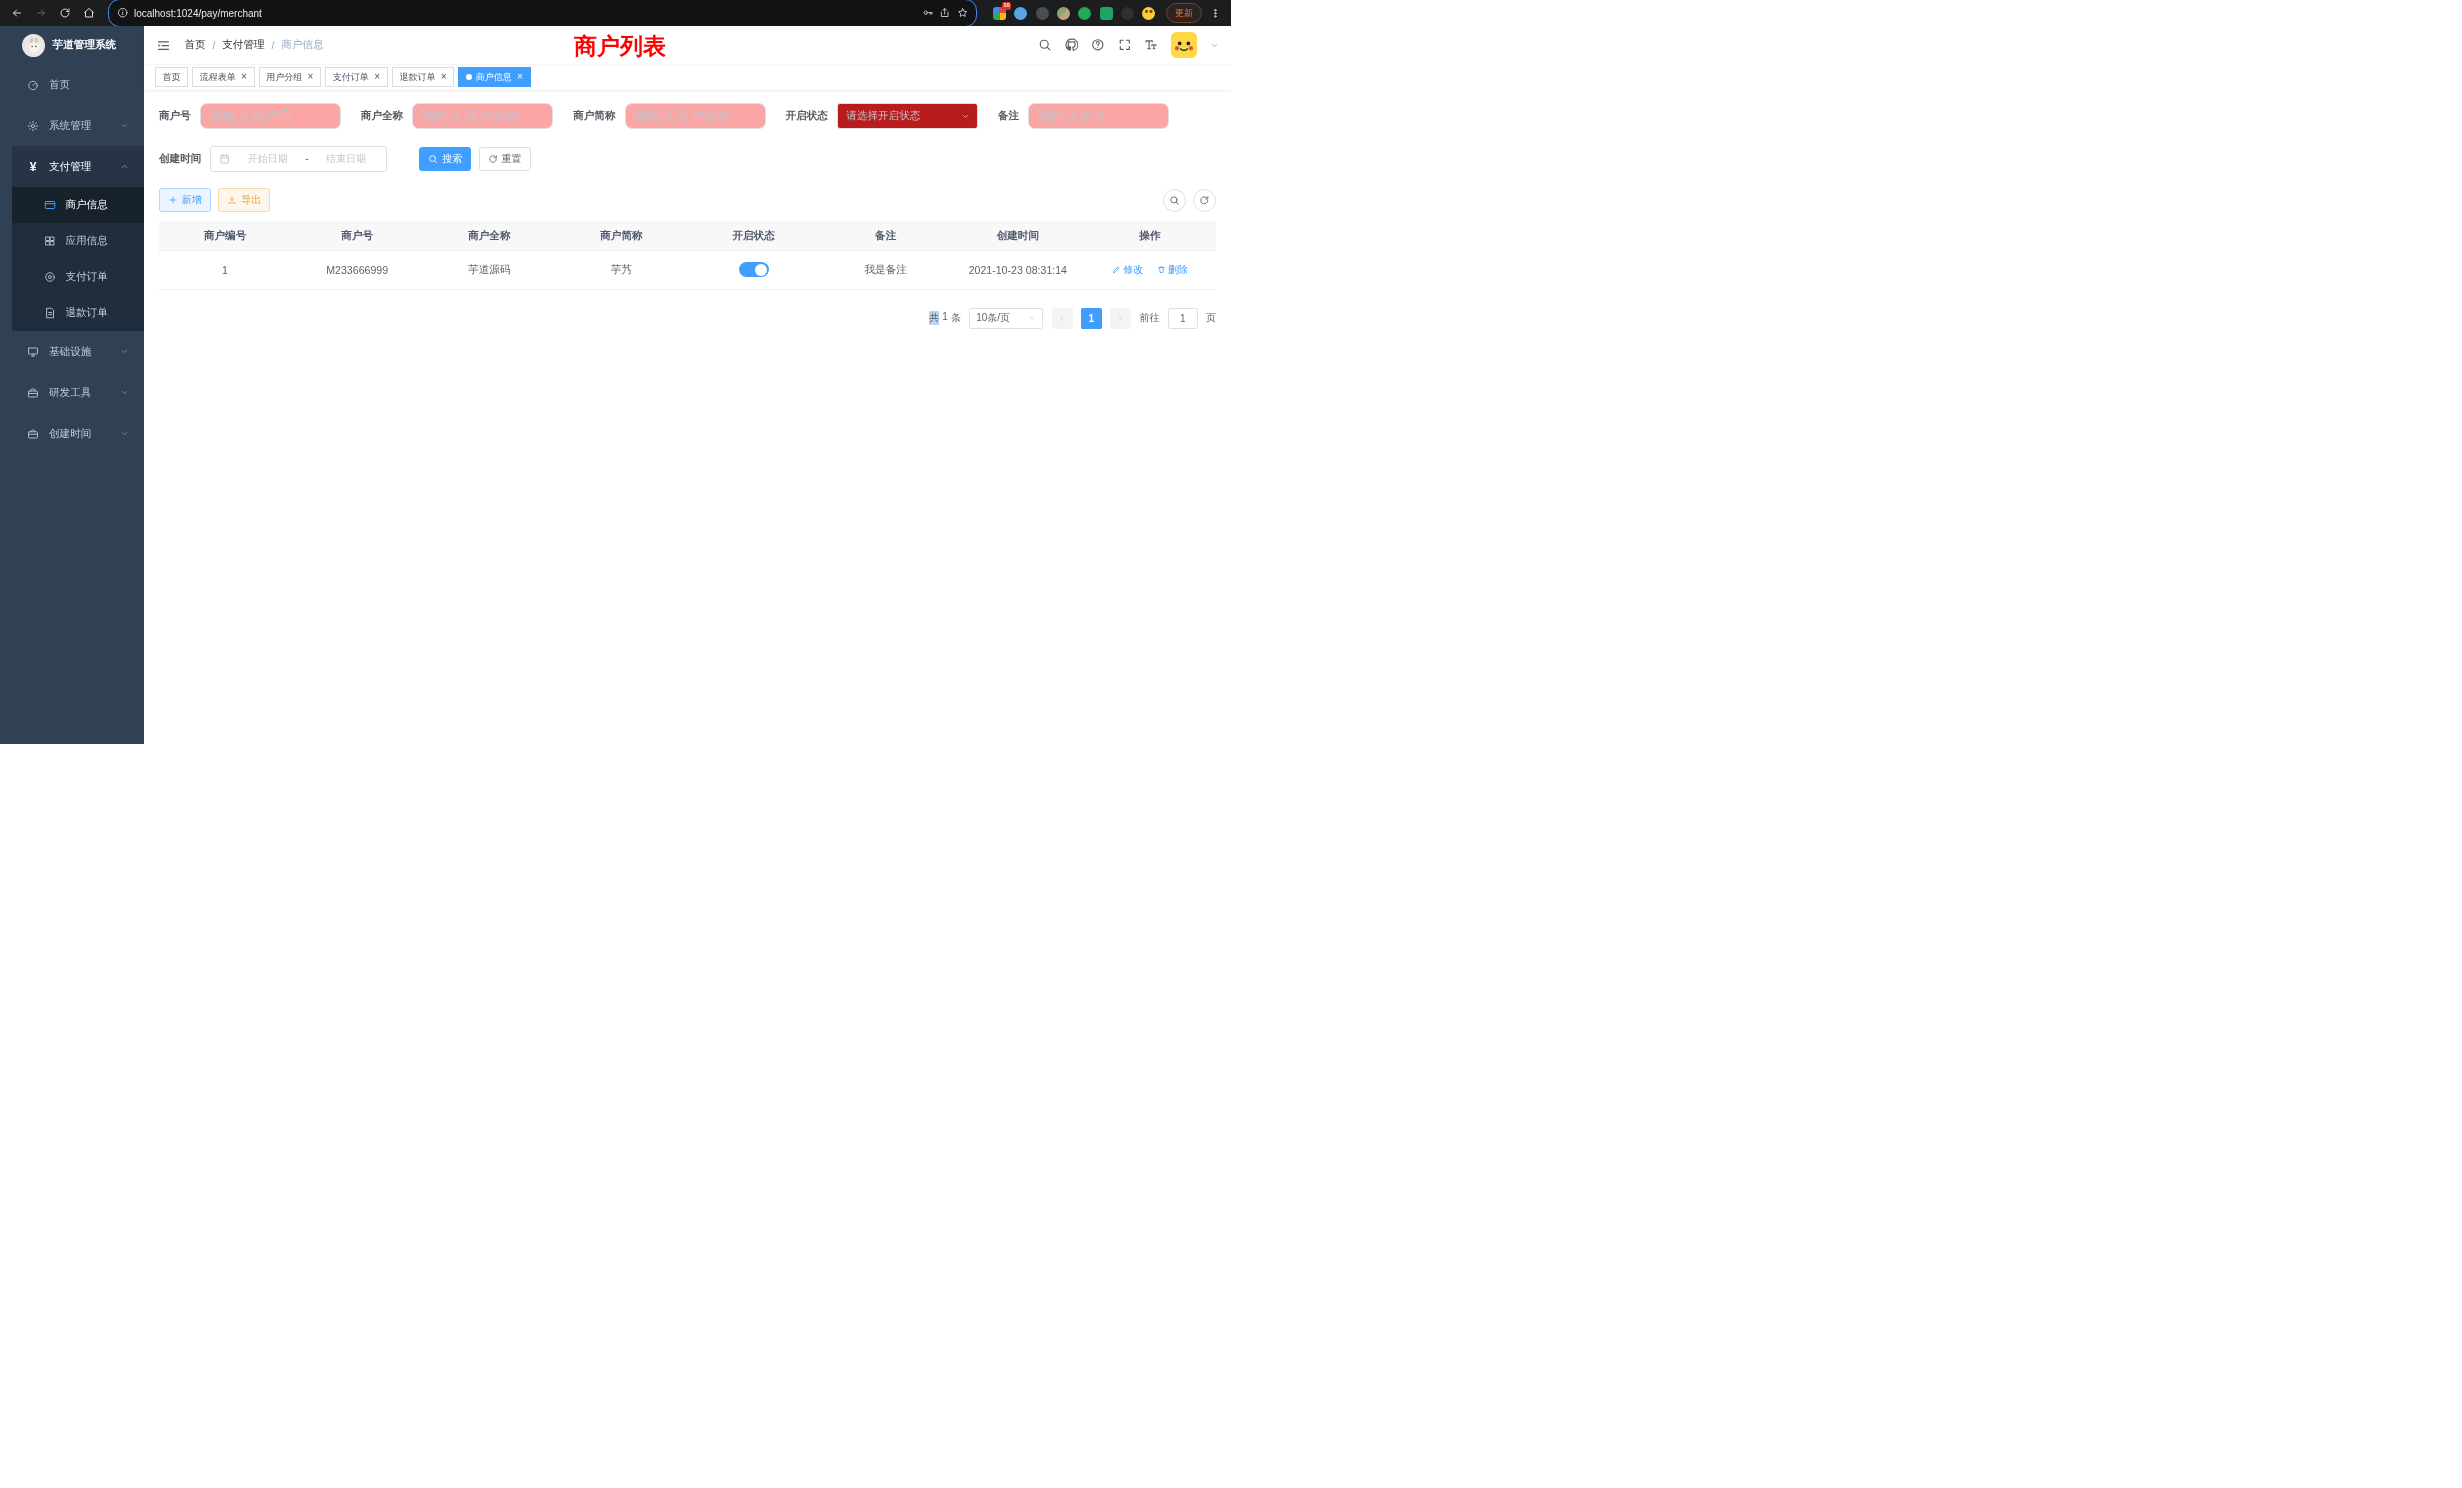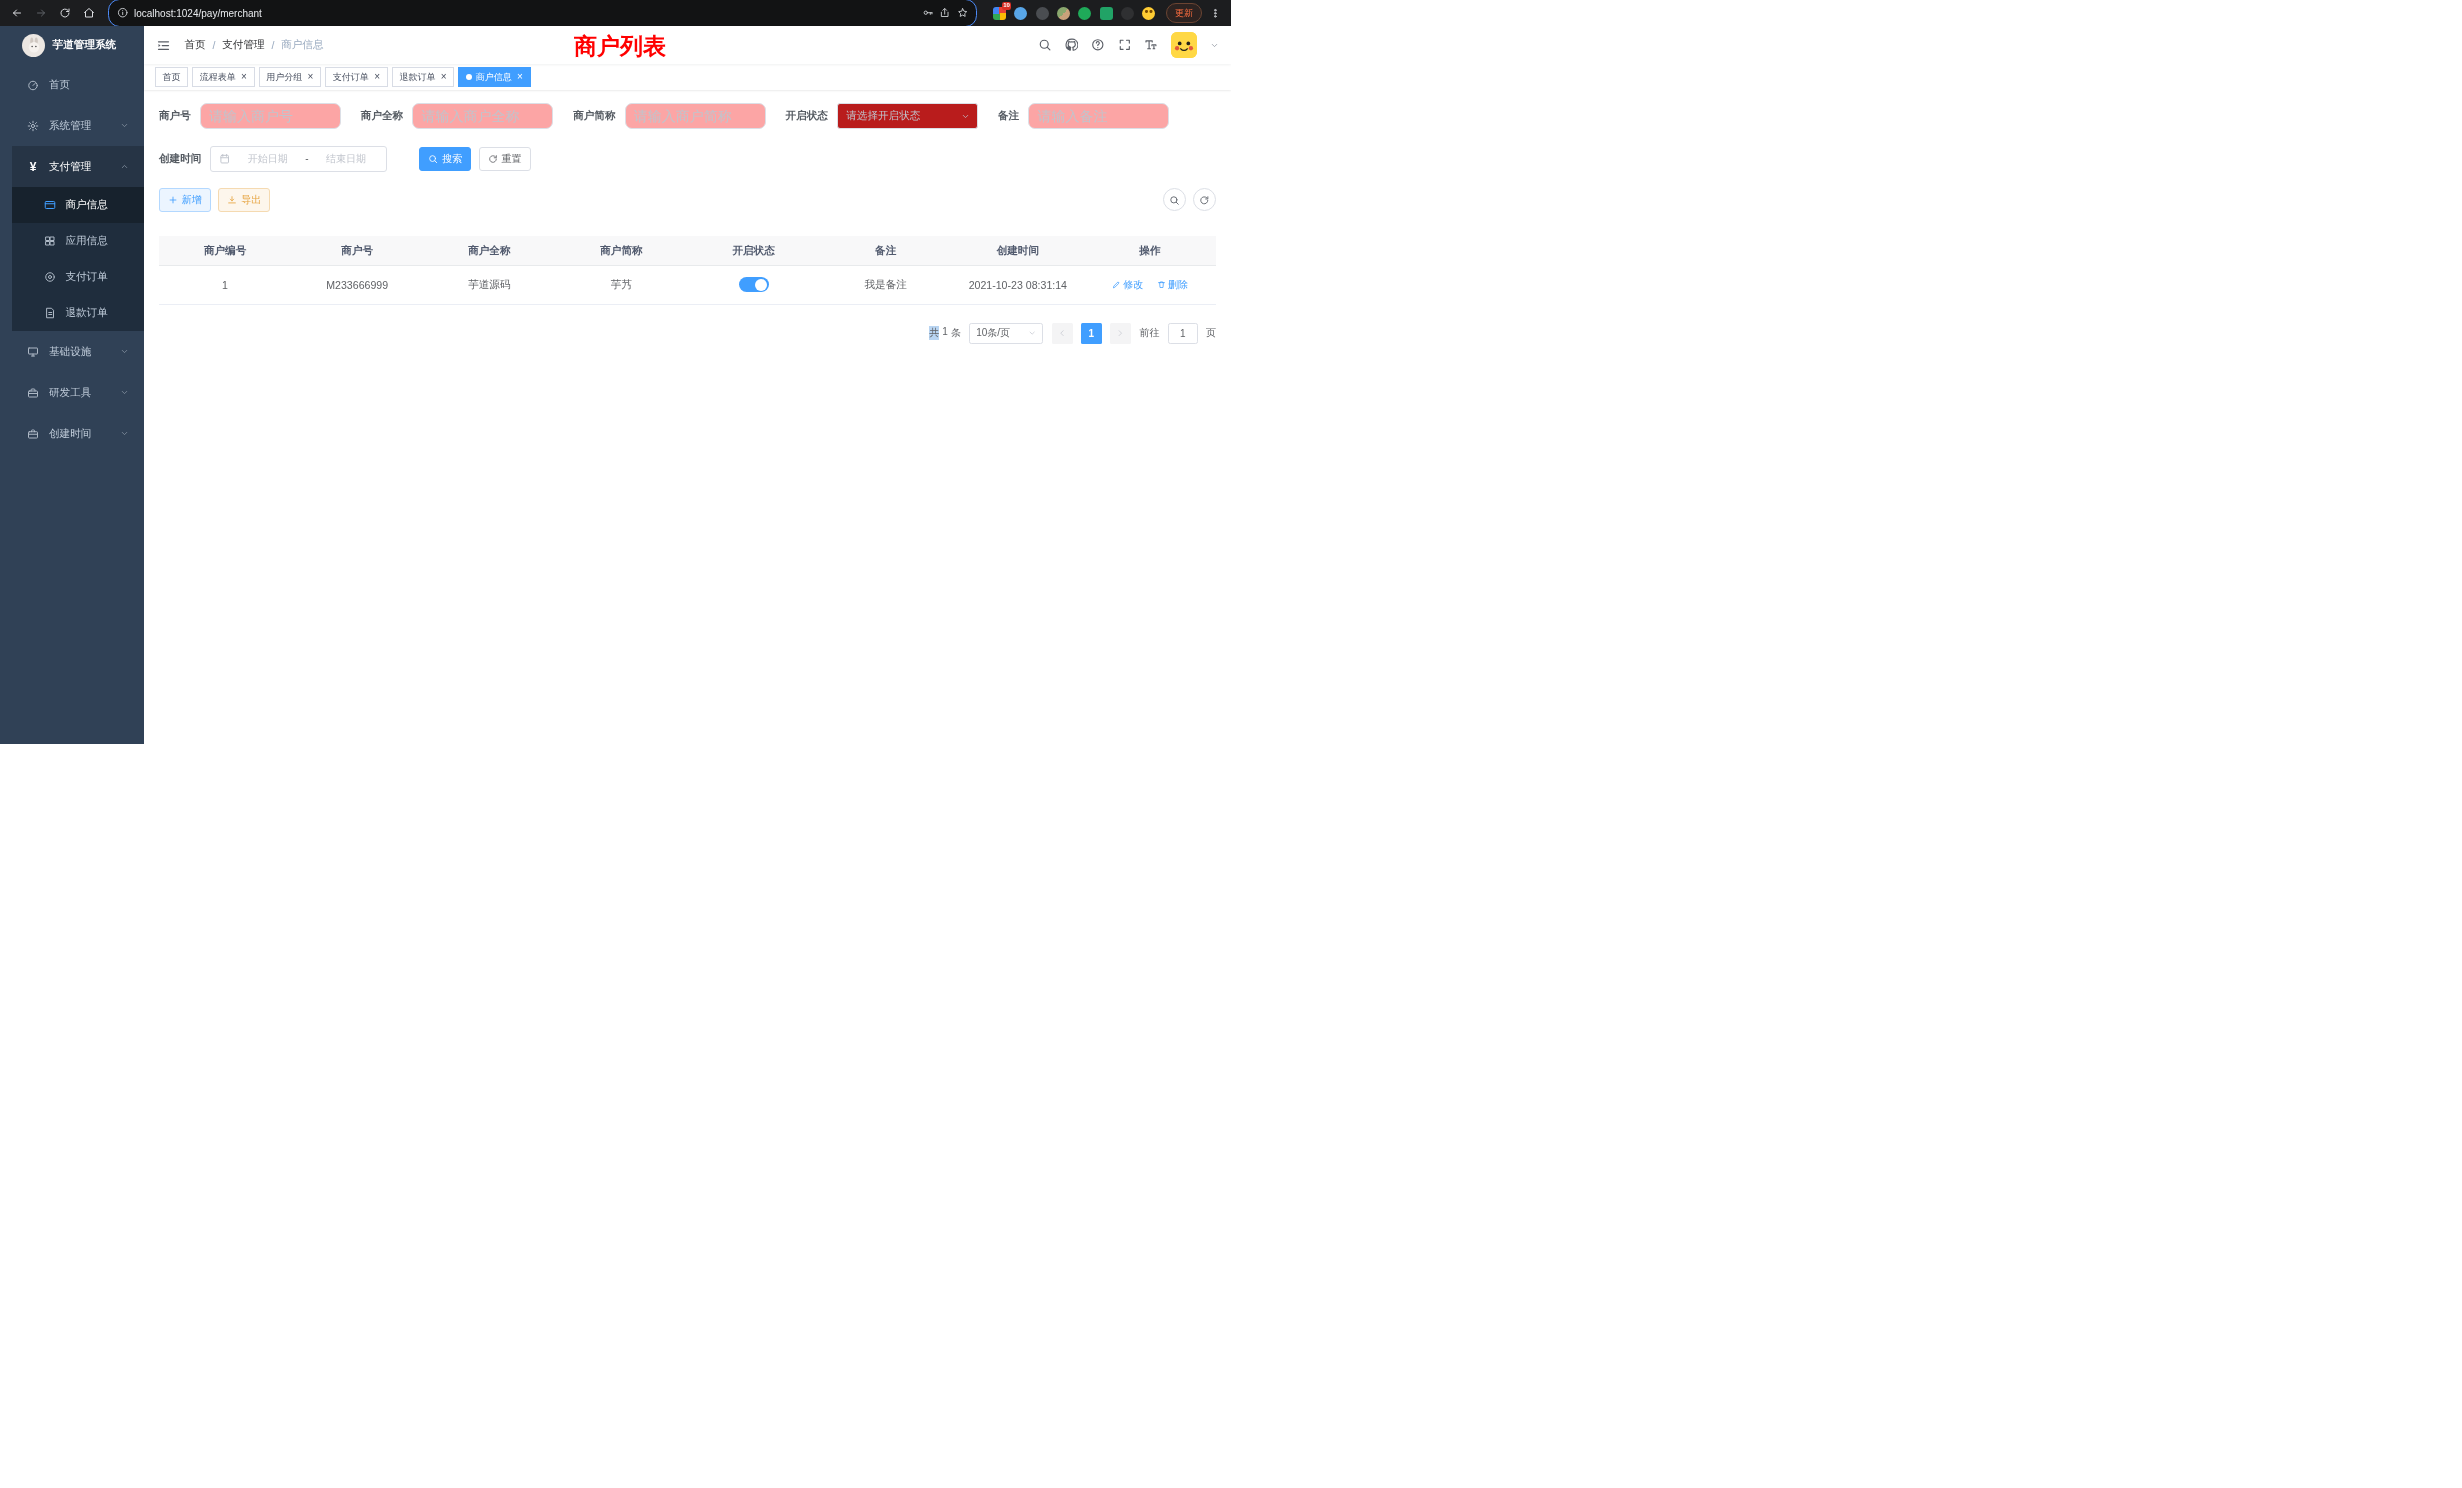--- a/index.html
+++ b/index.html
@@ -87,21 +87,21 @@
   .cal-ico { color: #c0c4cc; flex-shrink: 0; }
   .cal-ico .svgi { width: 11.4px; height: 11.4px; }
   .date-ph { font-size: 10px; color: #c0c4cc; flex: 1; text-align: center; white-space: nowrap; }
   .date-sep { color: #606266; font-size: 10px; }
   .btn { height: 24px; display: inline-flex; align-items: center; gap: 3.8px; padding: 0 8px; border-radius: 3px; font-size: 10px; cursor: pointer; border: 0.8px solid #dcdfe6; background: #fff; color: #606266; font-family: inherit; white-space: nowrap; }
   .btn .svgi { width: 10px; height: 10px; }
   .btn-primary { background: #409eff; border-color: #409eff; color: #fff; }
   .btn-plain-blue { background: #ecf5ff; border-color: #b3d8ff; color: #409eff; }
   .btn-plain-warn { background: #fdf6ec; border-color: #f5dab1; color: #e6a23c; }
   .ml16 { margin-left: 12px; } .ml10 { margin-left: 7.6px; }
-  .toolbar-row { display: flex; margin: 0 0 24px; }
+  .toolbar-row { display: flex; align-items: center; margin: 0 0 9px; }
   .tool-spacer { flex: 1; }
   .circle-btn { width: 23px; height: 23px; border-radius: 50%; border: 0.8px solid #dcdfe6; background: #fff; color: #5a5e66; display: flex; align-items: center; justify-content: center; cursor: pointer; margin-left: 6.8px; }
   .circle-btn .svgi { width: 10.6px; height: 10.6px; }
 
   .tbl { width: 100%; border-collapse: collapse; table-layout: fixed; }
   .tbl th { height: 29px; background: #f8f8f9; color: #515a6e; font-size: 10.6px; font-weight: 700; border-bottom: 0.8px solid #e8eaec; text-align: center; }
   .tbl td { height: 39px; color: #606266; font-size: 10.6px; text-align: center; border-bottom: 0.8px solid #ebeef5; }
   .switch { width: 30px; height: 15px; background: #409eff; border-radius: 7.6px; display: inline-block; position: relative; cursor: pointer; vertical-align: middle; }
   .switch::after { content: ""; position: absolute; width: 12px; height: 12px; background: #fff; border-radius: 50%; top: 1.5px; right: 1.5px; }
   .oplink { color: #409eff; font-size: 10px; display: inline-flex; align-items: center; gap: 2.3px; cursor: pointer; margin: 0 5.3px; }

